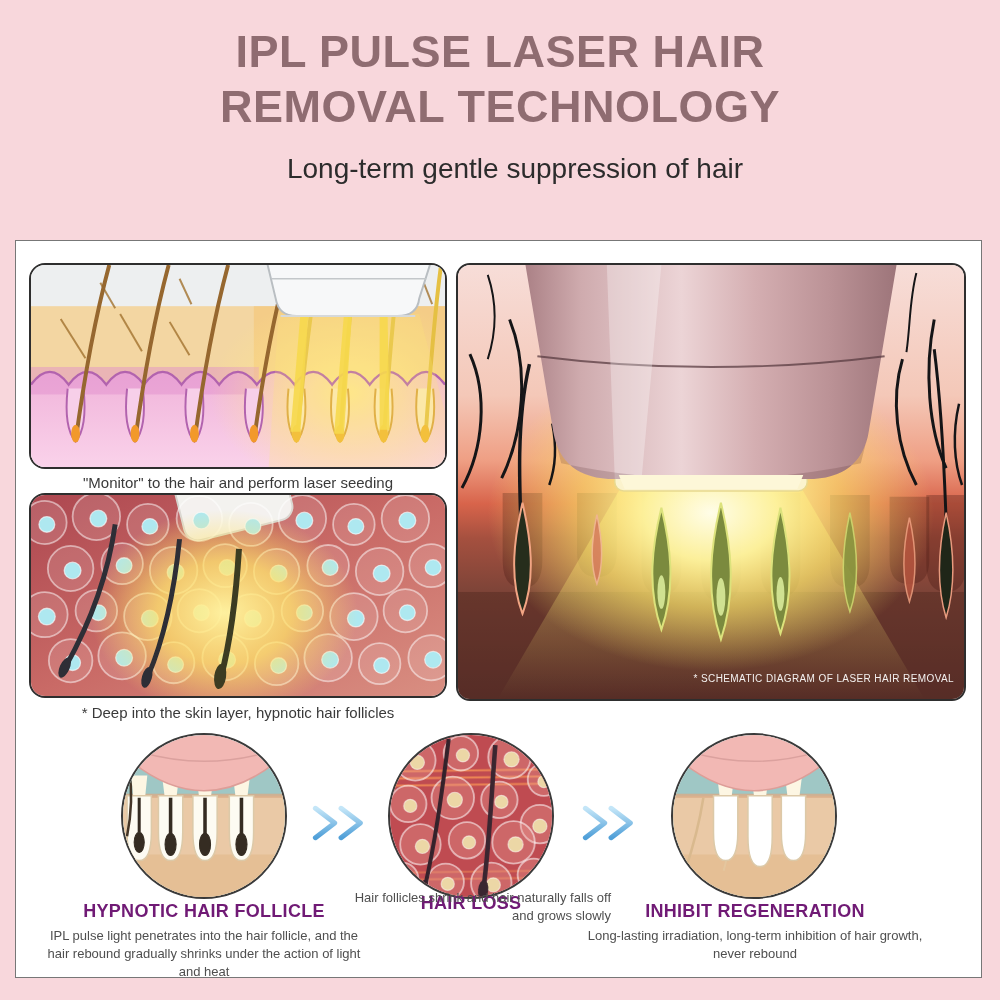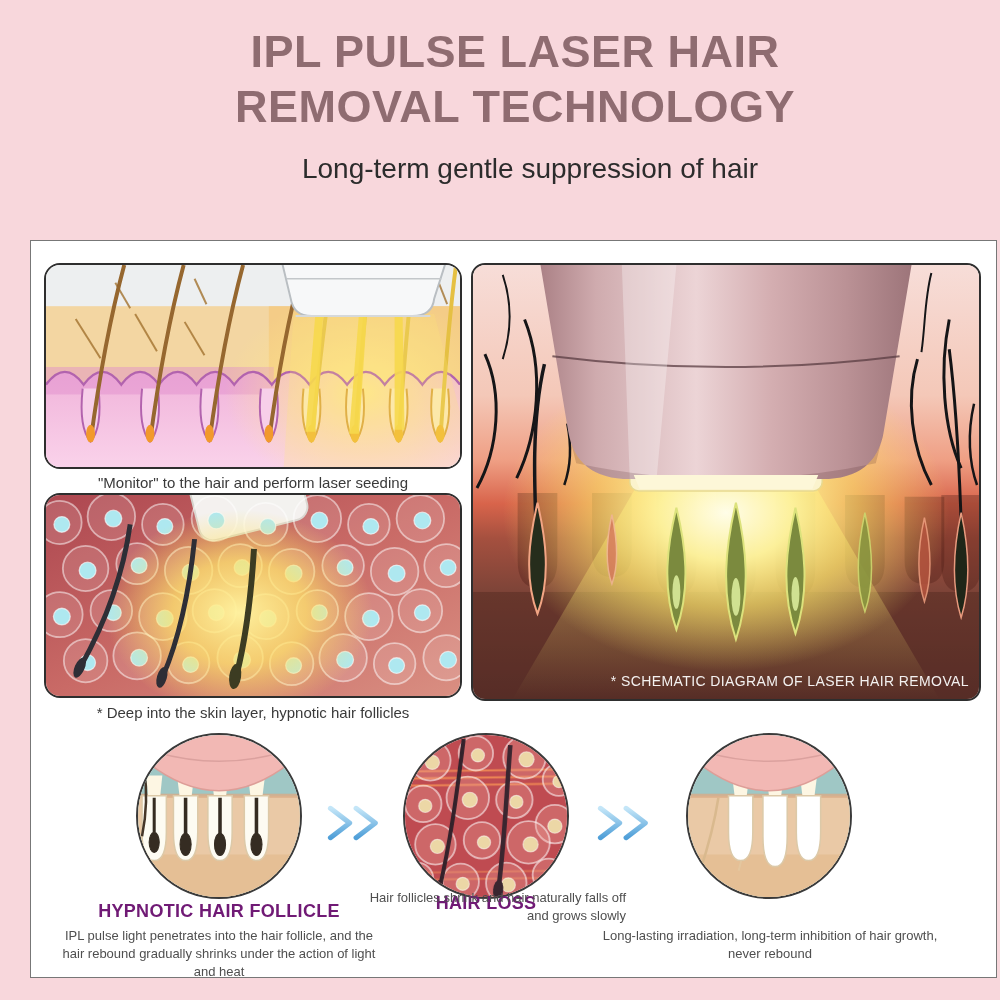--- a/index.html
+++ b/index.html
@@ -1,27 +1,27 @@
 <!DOCTYPE html>
 <html><head>
 <meta charset="utf-8">
 <style>
   html,body{margin:0;padding:0;}
   body{width:1000px;height:1000px;background:#f8d7dc;font-family:"Liberation Sans",sans-serif;overflow:hidden;}
   .abs{position:absolute;}
-  .page{position:relative;width:800px;height:1000px;background:#f8d7dc;margin-left:15px;}
+  .page{position:relative;width:800px;height:1000px;background:#f8d7dc;}
   .title{top:24px;left:0;width:1000px;text-align:center;font-size:45px;line-height:55px;font-weight:700;color:#8f6c71;letter-spacing:.5px;}
   .subtitle{top:150px;left:15px;width:1000px;text-align:center;font-size:28px;line-height:37px;color:#2c2c2c;}
   .panel{left:15px;top:240px;width:967px;height:738px;background:#ffffff;border:1px solid #777;box-sizing:border-box;}
   .illus{border:2px solid #2e2e2e;border-radius:16px;overflow:hidden;box-sizing:border-box;background:#fff;}
   .illus svg{display:block;width:100%;height:100%;}
   .cap{font-size:15px;color:#3a3a3a;text-align:center;white-space:nowrap;}
   .schem{left:440px;top:22px;width:510px;height:438px;border:2px solid #2e2e2e;border-radius:14px;overflow:hidden;box-sizing:border-box;}
   .schem svg{display:block;width:100%;height:100%;}
-  .schemcap{right:10px;top:408px;color:rgba(255,255,255,.93);font-size:14px;letter-spacing:.4px;white-space:nowrap;}
+  .schemcap{right:10px;top:408px;color:rgba(255,255,255,.93);font-size:10px;letter-spacing:.4px;white-space:nowrap;}
   .circle{width:166px;height:166px;border-radius:50%;border:2px solid #3a3a3a;overflow:hidden;box-sizing:border-box;}
   .circle svg{display:block;width:100%;height:100%;}
   .step-title{font-size:18px;font-weight:700;color:#701a75;text-align:center;letter-spacing:.3px;white-space:nowrap;}
   .step-desc{font-size:13px;line-height:18px;color:#4f4f4f;text-align:center;}
 </style>
 </head>
 <body>
 
 <div class="page">
 
@@ -462,16 +462,17 @@
           <path d="M8,26 Q80,84 152,26" fill="none" stroke="#dd9e98" stroke-width="1.5"></path>
           <path d="M14,16 Q80,36 146,16" fill="none" stroke="#dba19e" stroke-width="1.5"></path>
         </g>
       </svg>
     </div>
 
     <div class="abs step-title" style="left:23px;top:660px;width:330px;">HYPNOTIC HAIR FOLLICLE</div>
     <div class="abs step-desc" style="left:23px;top:686px;width:330px;">IPL pulse light penetrates into the hair follicle, and the hair rebound gradually shrinks under the action of light and heat</div>
     <div class="abs step-title" style="left:315px;top:652px;width:280px;">HAIR LOSS</div>
     <div class="abs step-desc" style="left:315px;top:648px;width:280px;text-align:right;">Hair follicles shrink and hair naturally falls off and grows slowly</div>
+    <div class="abs step-title" style="left:569px;top:660px;width:340px;">INHIBIT REGENERATION</div>
     <div class="abs step-desc" style="left:569px;top:686px;width:340px;">Long-lasting irradiation, long-term inhibition of hair growth, never rebound</div>
 
   </div>
 </div>
 
 </body></html>

